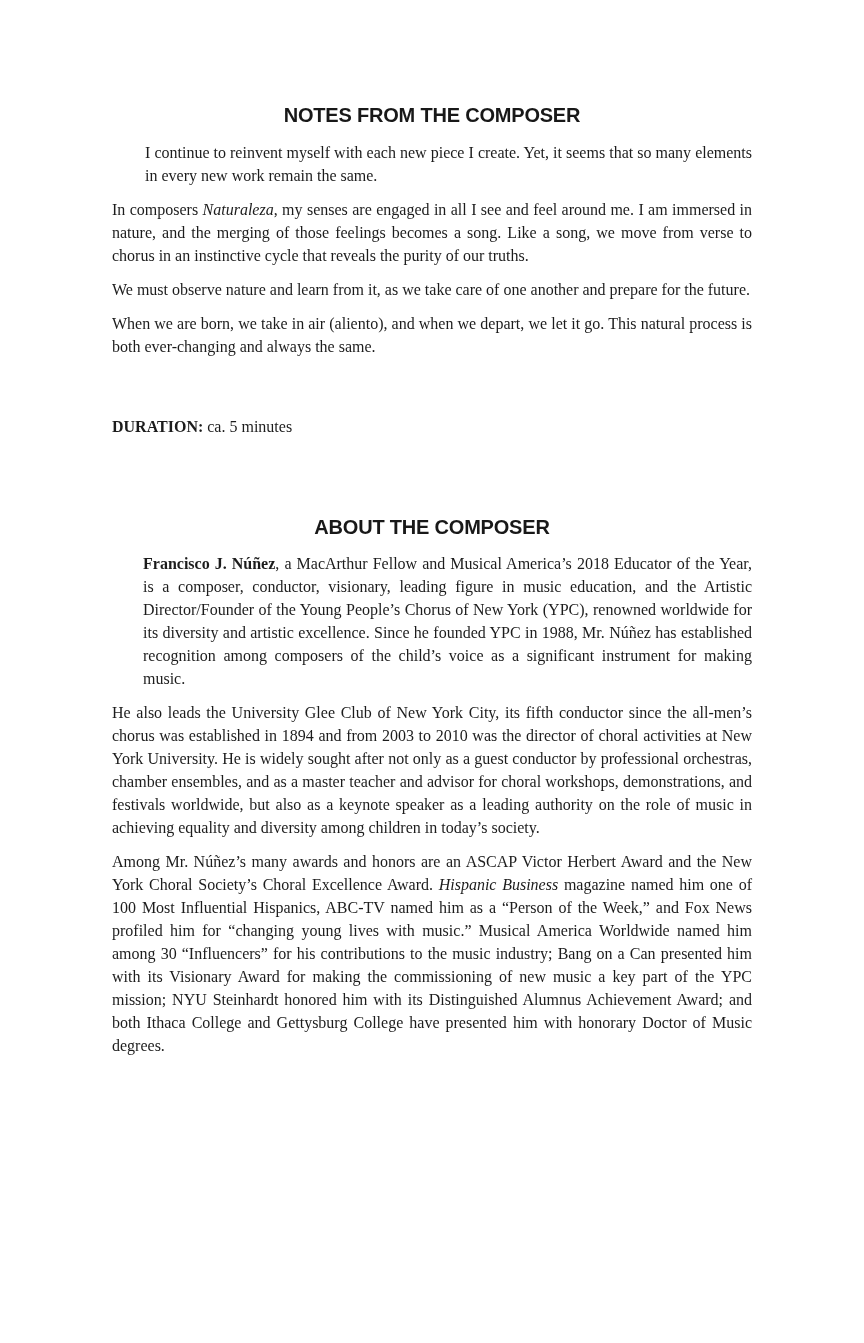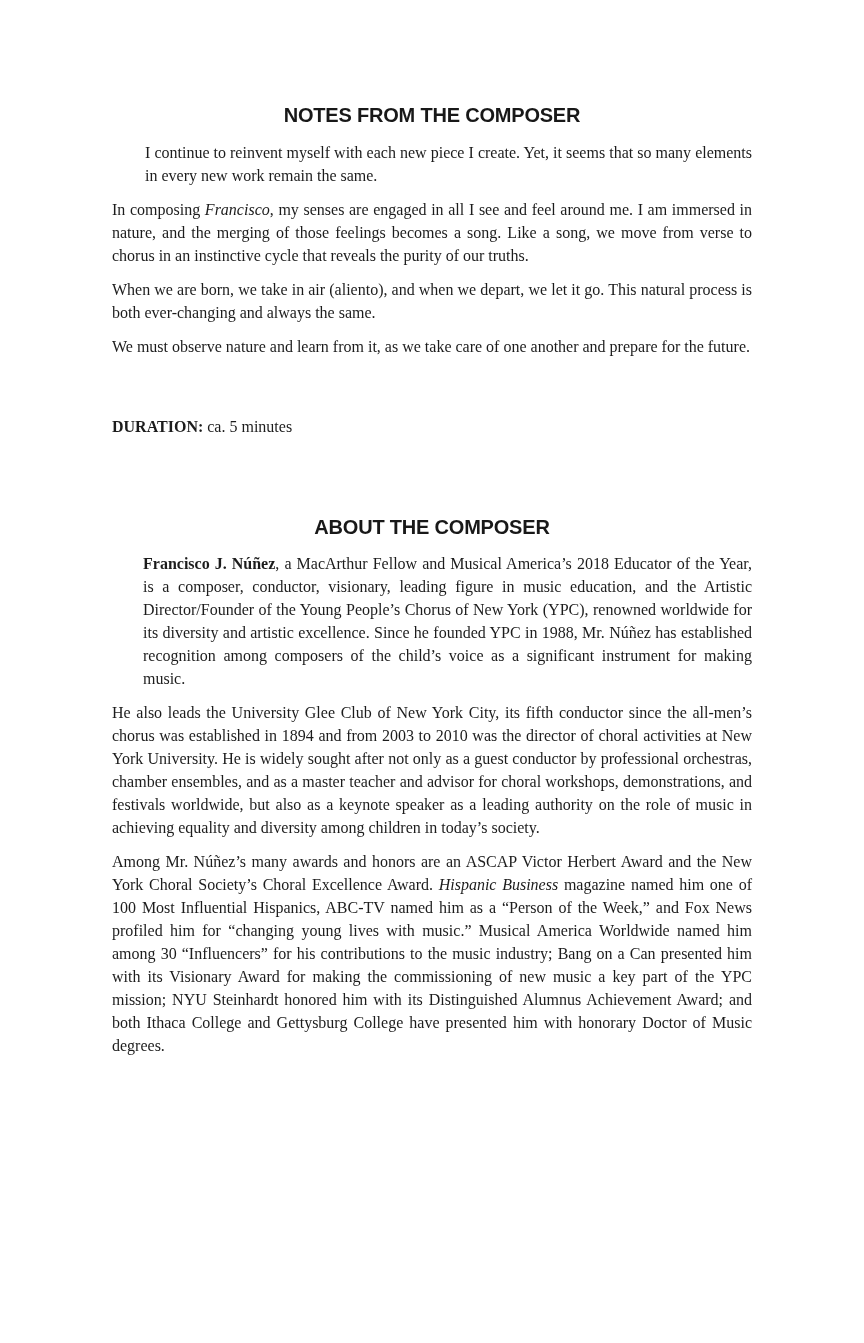--- a/index.html
+++ b/index.html
@@ -63,25 +63,25 @@
 </head>
 <body>
 
 <div class="page">
 
   <section>
     <h1 class="section-title">NOTES FROM THE COMPOSER</h1>
 
     <p class="body-para first-after-title"><span>I continue to reinvent myself with each new piece I create. Yet, it seems that so many elements in every new work remain the same.</span></p>
 
-    <p class="body-para"><span>In composing </span><em>Francisco</em><span>, my senses are engaged in all I see and feel around me. I am immersed in nature, and the merging of those feelings becomes a song. Like a song, we move from verse to chorus in an instinctive cycle that reveals the purity of our truths.</span></p>
+    <p class="body-para"><span>In composers </span><em>Naturaleza</em><span>, my senses are engaged in all I see and feel around me. I am immersed in nature, and the merging of those feelings becomes a song. Like a song, we move from verse to chorus in an instinctive cycle that reveals the purity of our truths.</span></p>
+
+    <p class="body-para"><span>We must observe nature and learn from it, as we take care of one another and prepare for the future.</span></p>
 
     <p class="body-para"><span>When we are born, we take in air (aliento), and when we depart, we let it go. This natural process is both ever-changing and always the same.</span></p>
-
-    <p class="body-para"><span>We must observe nature and learn from it, as we take care of one another and prepare for the future.</span></p>
 
     <p class="duration-line"><strong>DURATION:</strong><span> ca. 5 minutes</span></p>
   </section>
 
   <section>
     <h1 class="section-title about-title">ABOUT THE COMPOSER</h1>
 
     <p class="body-para first-after-about"><strong>Francisco J. Núñez</strong><span>, a MacArthur Fellow and Musical America’s 2018 Educator of the Year, is a composer, conductor, visionary, leading figure in music education, and the Artistic Director/Founder of the Young People’s Chorus of New York (YPC), renowned worldwide for its diversity and artistic excellence. Since he founded YPC in 1988, Mr. Núñez has established recognition among composers of the child’s voice as a significant instrument for making music.</span></p>
 
     <p class="body-para"><span>He also leads the University Glee Club of New York City, its fifth conductor since the all-men’s chorus was established in 1894 and from 2003 to 2010 was the director of choral activities at New York University. He is widely sought after not only as a guest conductor by professional orchestras, chamber ensembles, and as a master teacher and advisor for choral workshops, demonstrations, and festivals worldwide, but also as a keynote speaker as a leading authority on the role of music in achieving equality and diversity among children in today’s society.</span></p>

